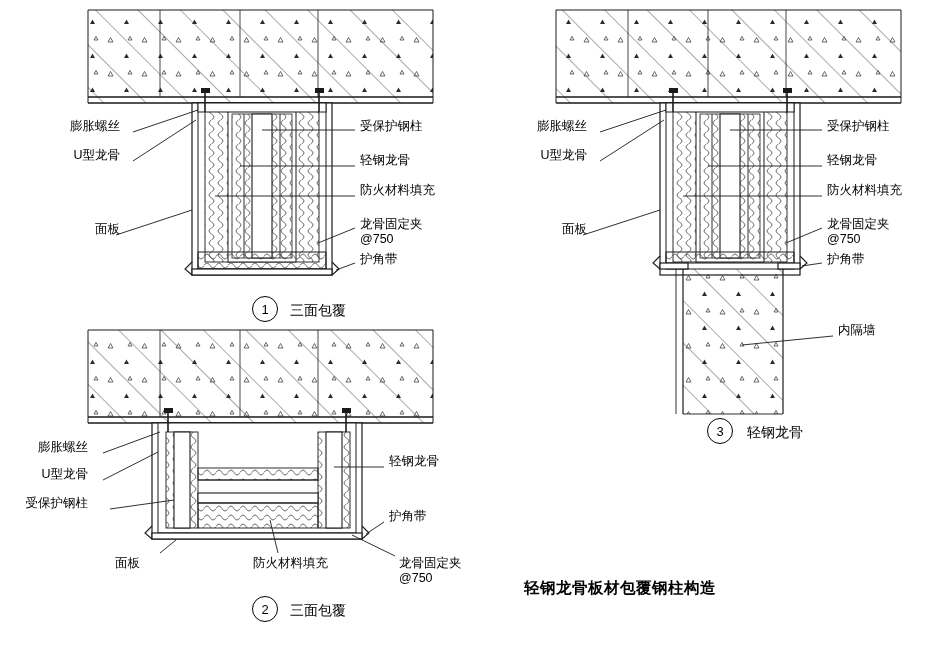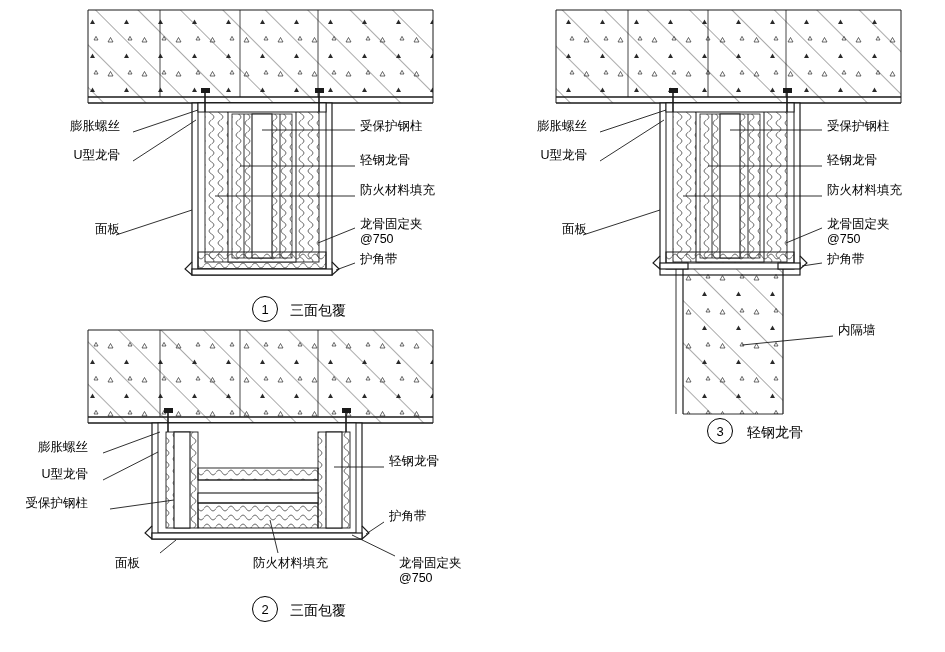--- a/index.html
+++ b/index.html
@@ -264,14 +264,15 @@
   <div class="lbl" style="left:827px; top:153px;">轻钢龙骨</div>
   <div class="lbl" style="left:827px; top:183px;">防火材料填充</div>
   <div class="lbl" style="left:827px; top:217px;">龙骨固定夹
 @750</div>
   <div class="lbl" style="left:827px; top:252px;">护角带</div>
   <div class="lbl" style="left:838px; top:323px;">内隔墙</div>
 
   <div class="detail-num" style="left:707px; top:418px;">3</div>
   <div class="detail-cap" style="left:747px; top:424px;">轻钢龙骨</div>
 
+  <div class="title" style="left:524px; top:578px;">轻钢龙骨板材包覆钢柱构造</div>
 
 </div>
 
 </body></html>

